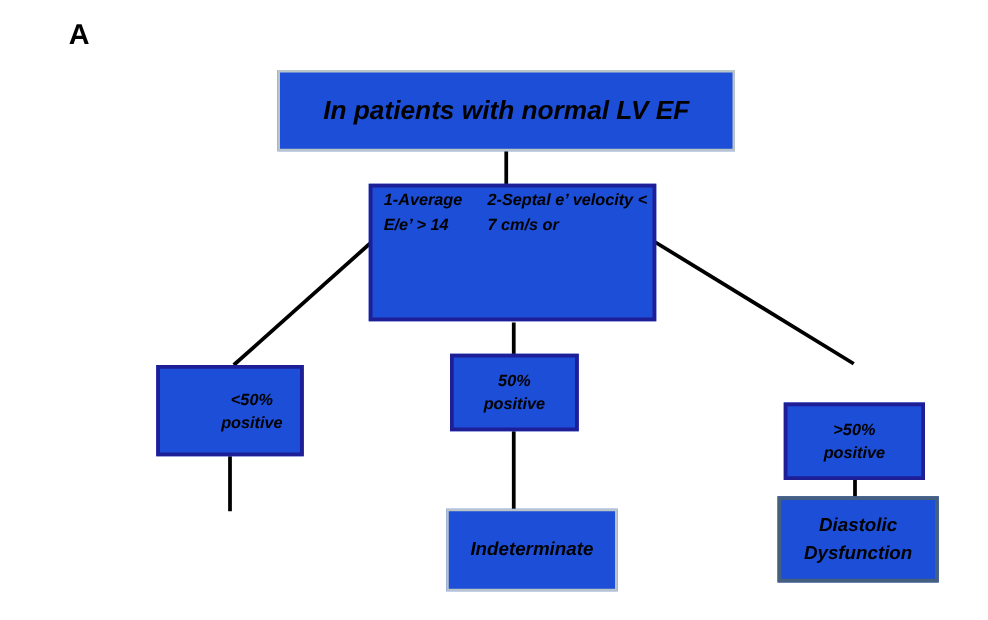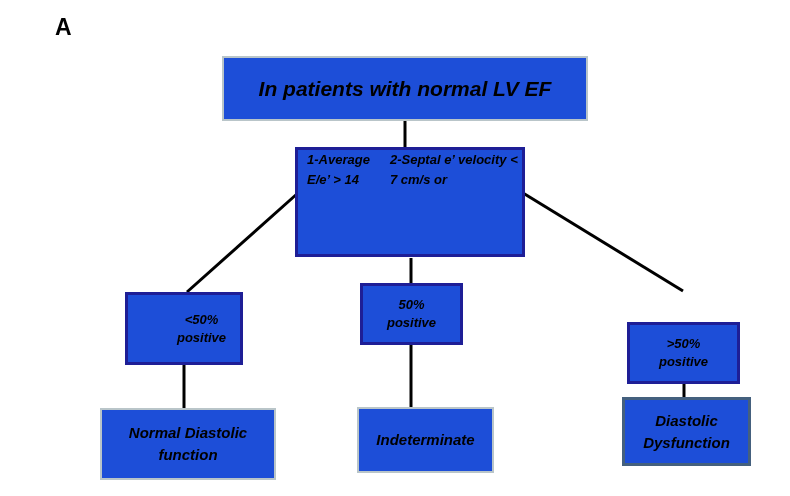--- a/index.html
+++ b/index.html
@@ -111,21 +111,19 @@
 
   <div class="box cond cond-left">&lt;50%
 positive</div>
 
   <div class="box cond cond-mid">50%
 positive</div>
 
   <div class="box cond cond-right">&gt;50%
 positive</div>
 
-  <div class="box outcome outcome-left">Normal Diastolic
-function</div>
 
   <div class="box outcome outcome-mid">Indeterminate</div>
 
   <div class="box outcome outcome-right">Diastolic
 Dysfunction</div>
 
 </div>
 
 </body></html>

